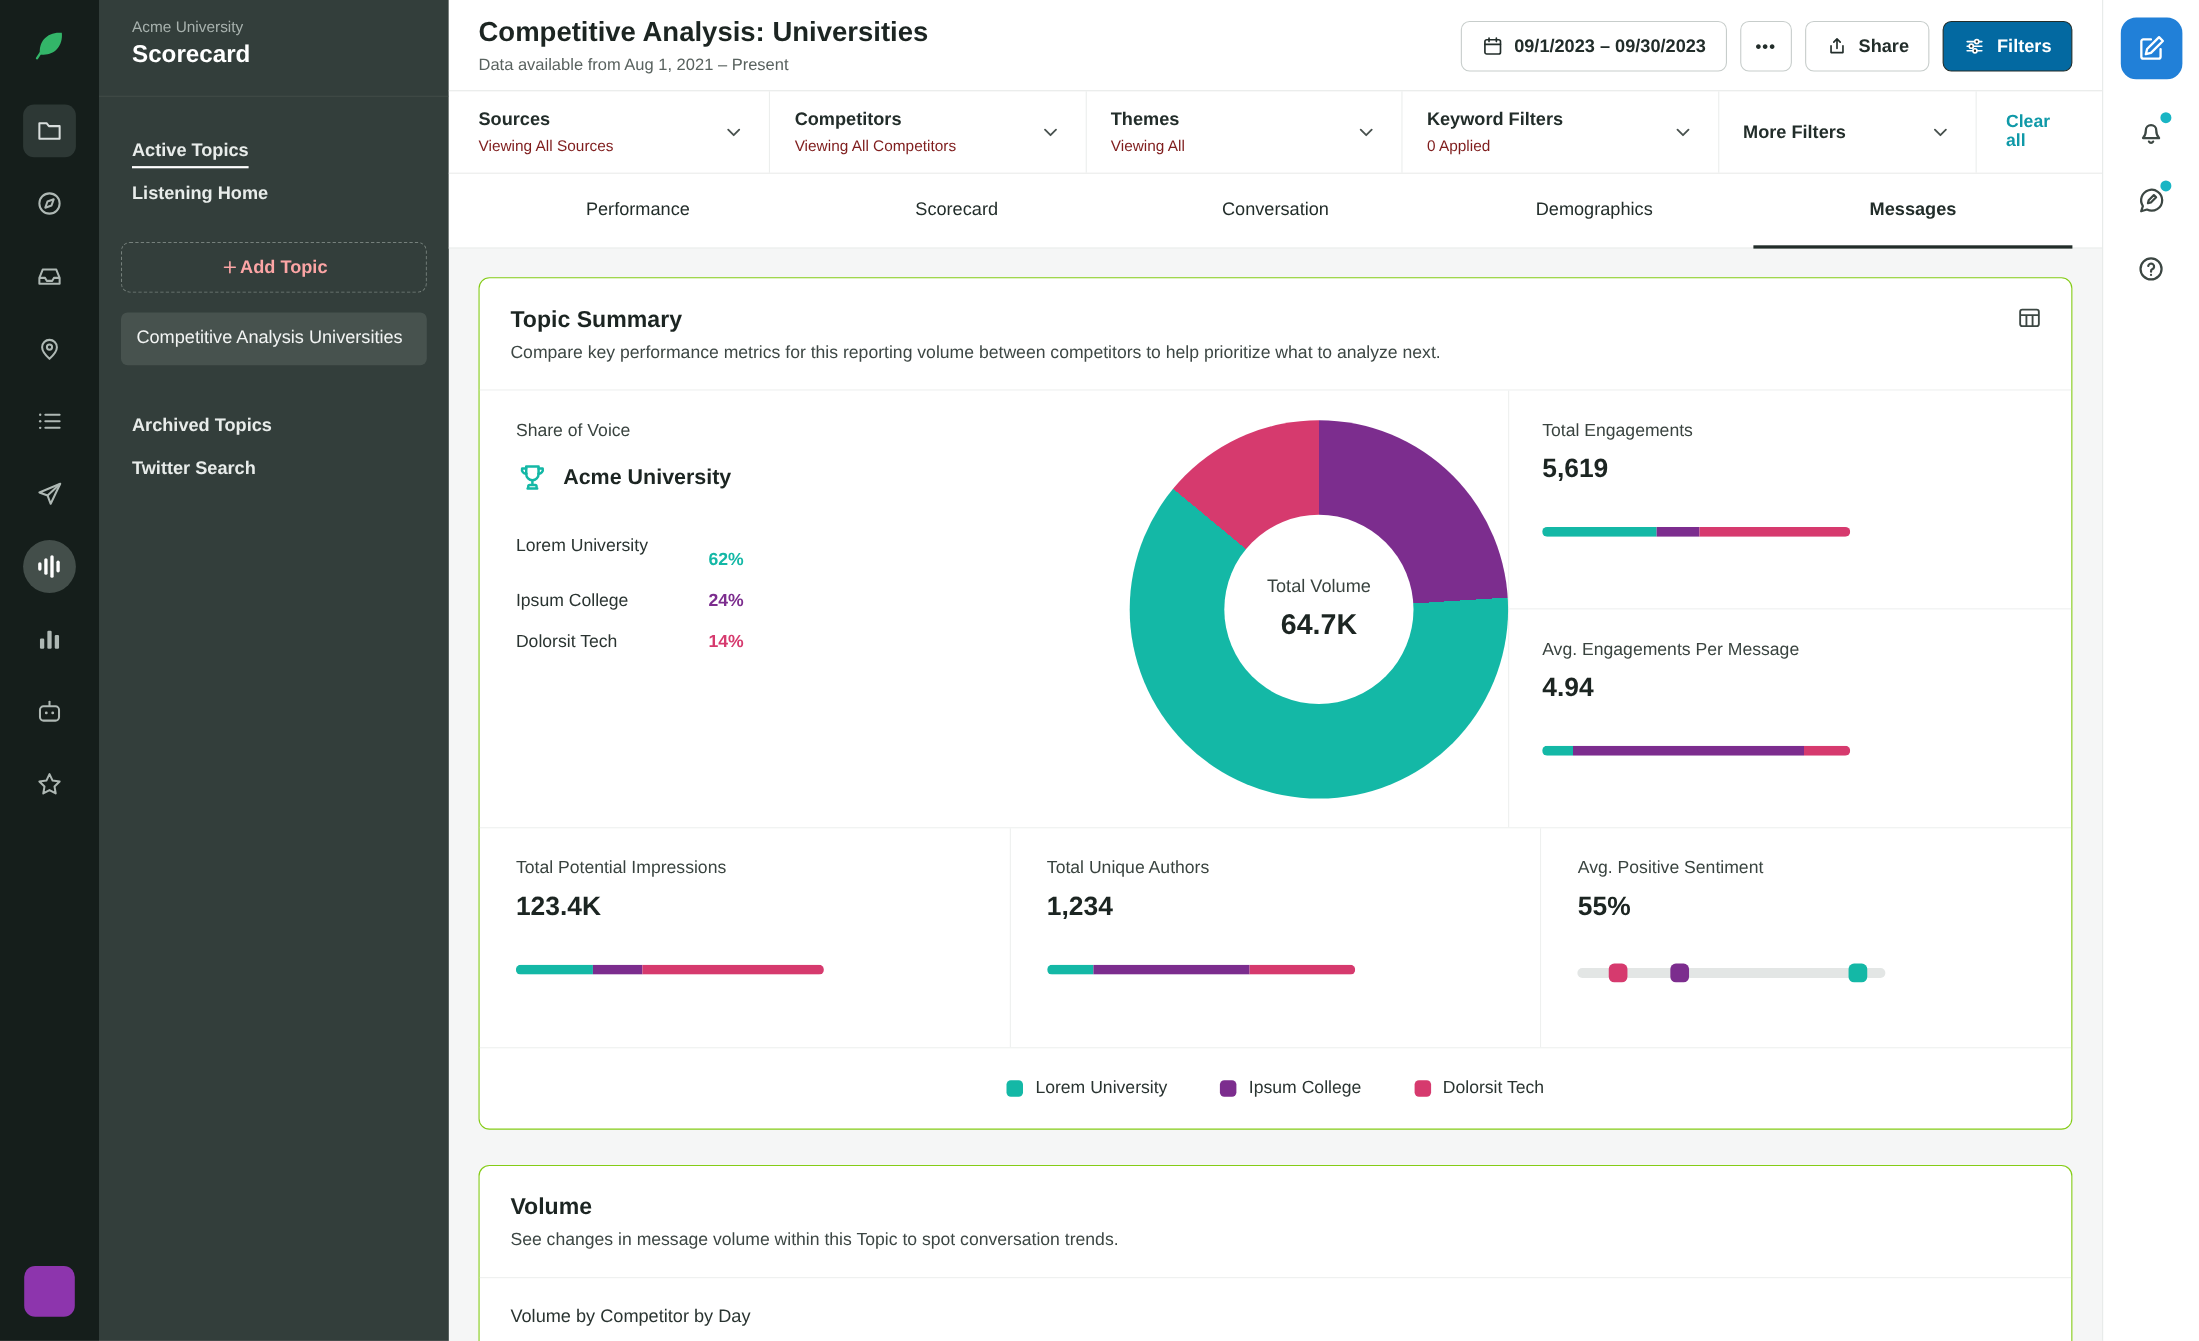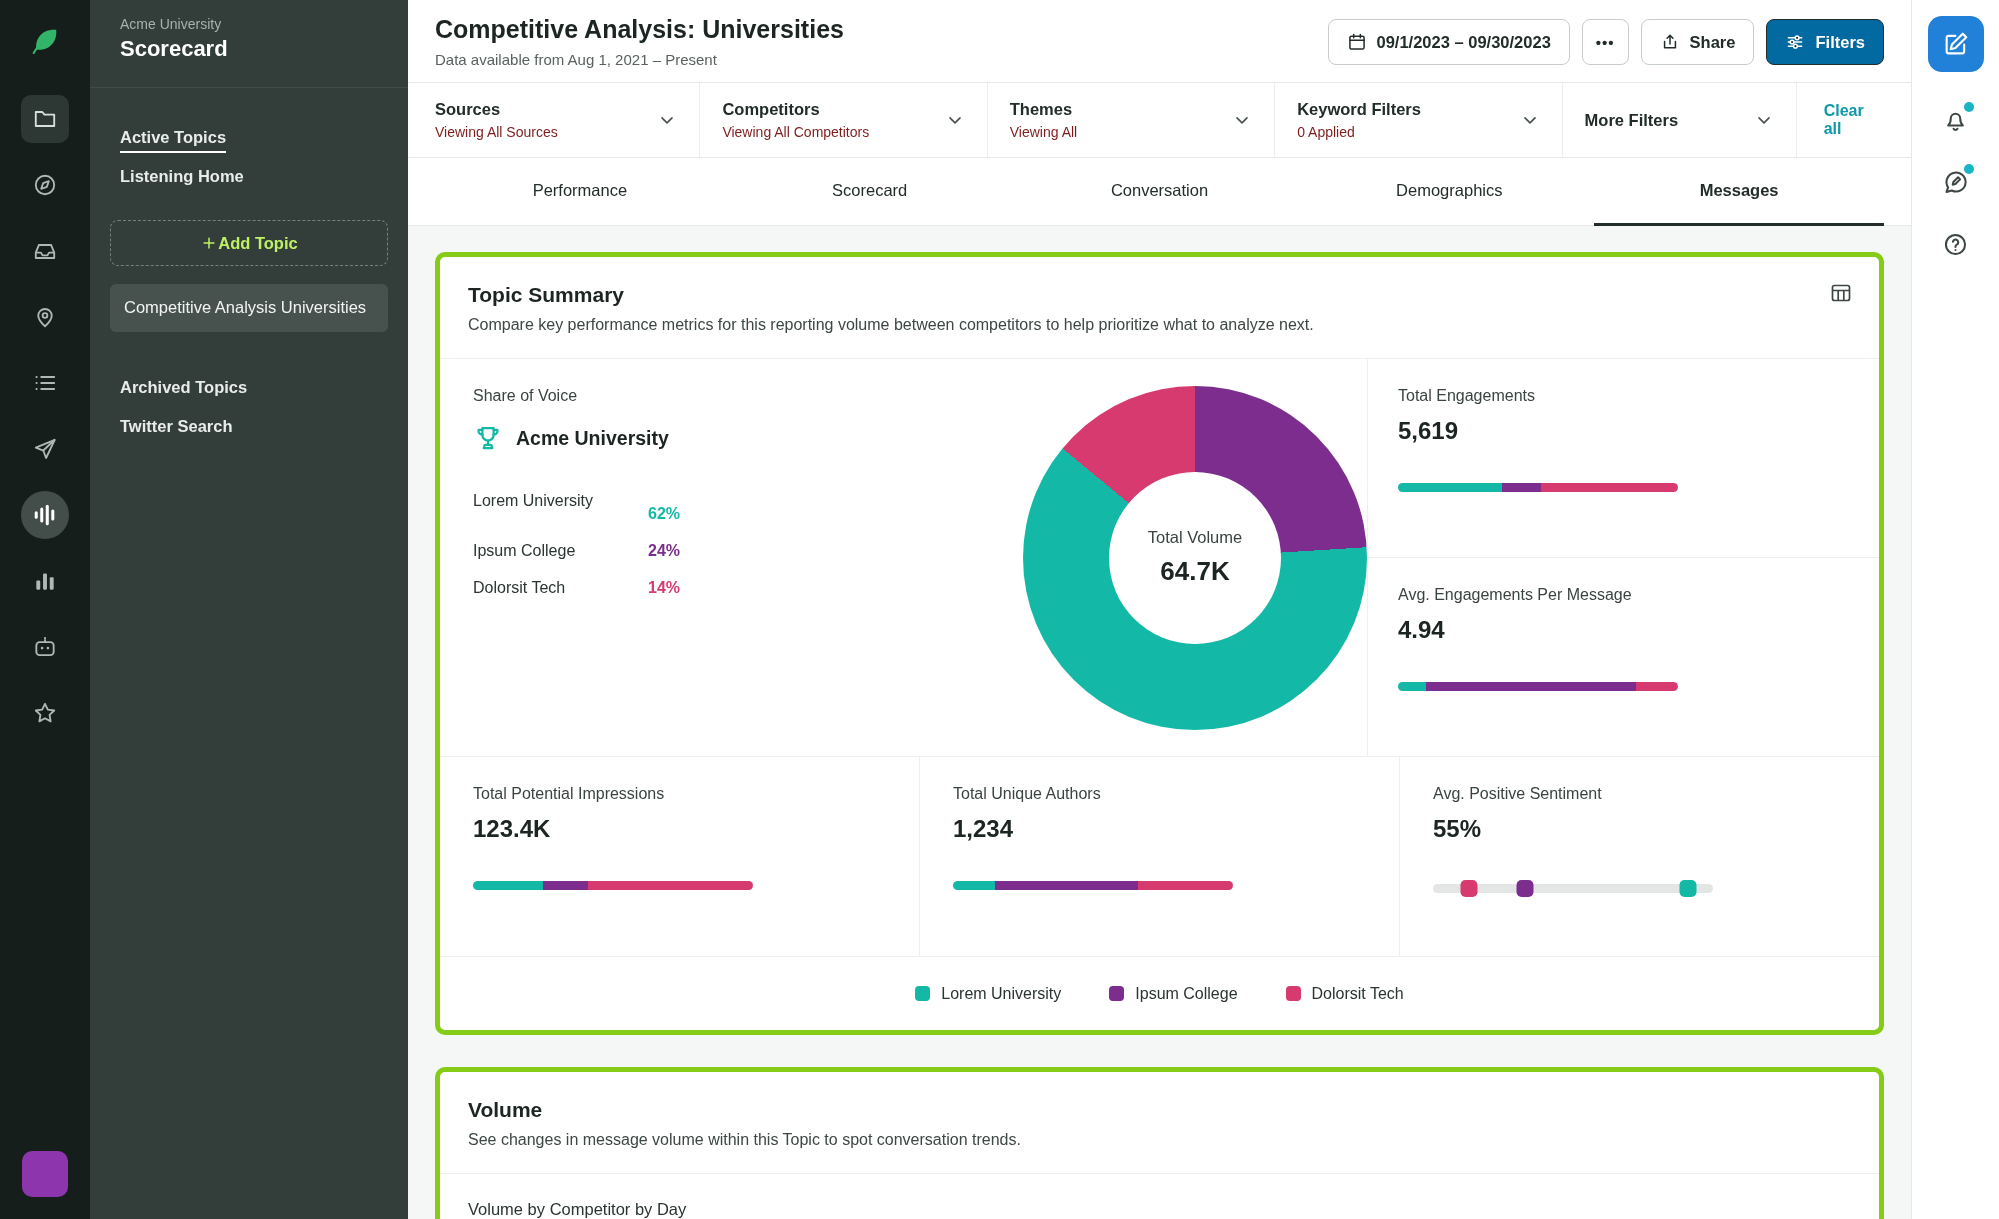--- a/index.html
+++ b/index.html
@@ -19,21 +19,21 @@
 
   
   .sidebar { flex:0 0 318px; background:#333e3b; color:#eef1f0; display:flex; flex-direction:column; }
   .sidebar-head { height:88px; padding:16px 30px 0; border-bottom:1px solid #414b48; }
   .sidebar-org { font-size:14px; color:#a7b1ad; }
   .sidebar-title { font-size:22px; font-weight:700; margin-top:4px; color:#fff; }
   .sidebar-nav { padding:24px 20px 0; }
   .nav-link { display:block; padding:10px 10px; font-size:16.5px; font-weight:600; color:#e8ecea; cursor:pointer; text-decoration:none; }
   .active-topics { margin-top:6px; }
   .active-topics span { border-bottom:2px solid #ffffff; padding-bottom:5px; }
-  .add-topic { margin:24px 0 18px; width:100%; height:46px; border:1px dashed #76807c; border-radius:8px; background:transparent; color:#bef264; font-size:16.5px; font-weight:600; display:flex; align-items:center; justify-content:center; cursor:pointer; font-family:inherit; }
+  .add-topic { margin:24px 0 18px; width:100%; height:46px; border:1px dashed #76807c; border-radius:8px; background:transparent; color:#fca5a5; font-size:16.5px; font-weight:600; display:flex; align-items:center; justify-content:center; cursor:pointer; font-family:inherit; }
   .add-topic svg { width:18px; height:18px; }
   .topic-item { background:#47524e; border-radius:6px; padding:12px 14px; font-size:16.5px; line-height:1.45; color:#f2f4f3; cursor:pointer; }
   .sidebar-section2 { margin-top:36px; }
 
   
   .right-rail { flex:0 0 88px; background:#ffffff; border-left:1px solid #e6e9e8; display:flex; flex-direction:column; align-items:center; padding:16px 0; }
   .compose-btn { width:56px; height:56px; border-radius:14px; background:#2180d8; color:#fff; display:flex; align-items:center; justify-content:center; cursor:pointer; border:none; margin-bottom:26px; }
   .compose-btn svg { width:28px; height:28px; }
   .rr-btn { position:relative; width:44px; height:44px; display:flex; align-items:center; justify-content:center; color:#3c4743; cursor:pointer; margin-bottom:18px; }
   .rr-btn svg { width:27px; height:27px; }
@@ -59,21 +59,21 @@
   .fc-value { font-size:14px; color:#7f1d1d; margin-top:5px; }
   .fc-value:empty { display:none; }
   .chev { color:#49524f; width:20px; height:20px; flex:0 0 auto; }
   .clear-all { margin-left:auto; display:flex; align-items:center; padding:0 27px; font-size:16px; font-weight:700; color:#0f99a8; cursor:pointer; }
 
   .tabs { background:#fff; display:flex; padding:0 27px; border-bottom:1px solid #e6e9e8; height:68px; }
   .tab { flex:1; display:flex; align-items:center; justify-content:center; font-size:16.5px; color:#222d2a; cursor:pointer; border-bottom:3px solid transparent; margin-bottom:-1px; }
   .tab.active { font-weight:700; border-bottom-color:#222d2a; }
 
   .content { flex:1; overflow:hidden; padding:26px 27px; }
-  .card { background:#fff; border:5px solid #84cc16; border-radius:10px; overflow:hidden; }
+  .card { background:#fff; border:1px solid #84cc16; border-radius:10px; overflow:hidden; }
   .card-head { padding:26px 28px 24px; position:relative; }
   .card-title { font-size:21px; font-weight:700; color:#1c2522; }
   .card-desc { font-size:16px; color:#3d4744; margin-top:9px; }
   .table-toggle { position:absolute; top:24px; right:26px; color:#3c4743; cursor:pointer; }
   .table-toggle svg { width:24px; height:24px; }
 
   .ts-main { display:flex; border-top:1px solid #eef0ef; height:398px; }
   .sov { flex:0 0 420px; padding:28px 0 0 33px; }
   .sov-label { font-size:16px; color:#39433f; }
   .sov-leader { display:flex; align-items:center; gap:13px; margin:18px 0 26px; color:#14b8a6; }

